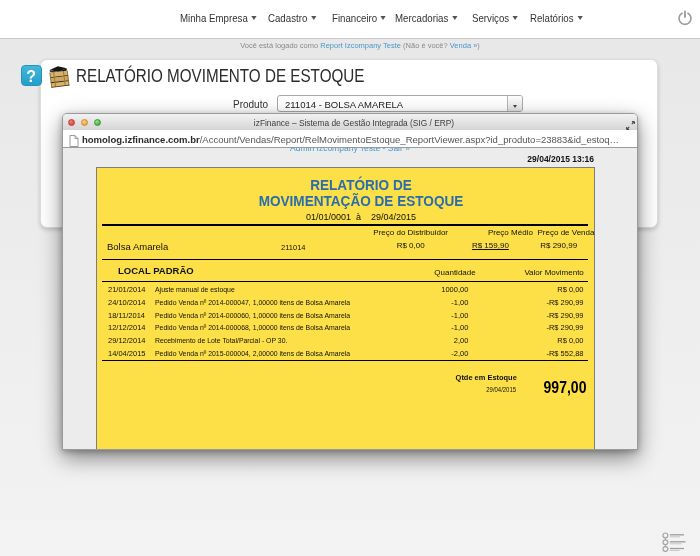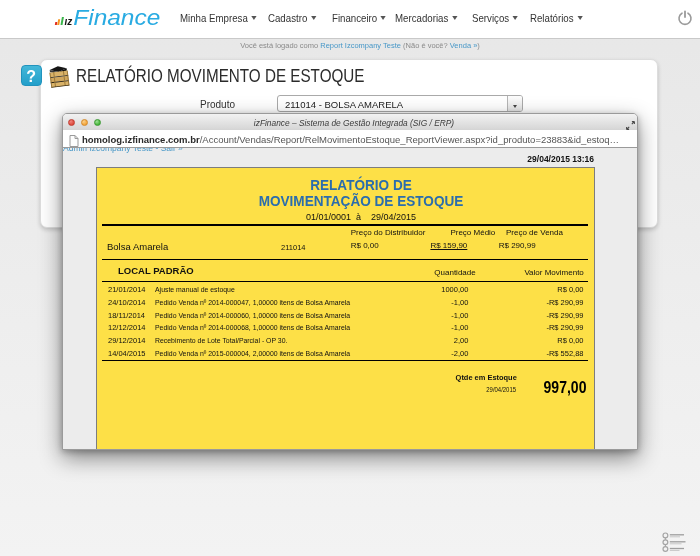--- a/index.html
+++ b/index.html
@@ -33,71 +33,70 @@
   position:absolute; left:20.5px; top:64.5px; width:21.5px; height:21.5px;
   background:linear-gradient(#43b7d8,#239fca); border:1px solid #2193bd; border-radius:4px;
   color:#fff; font-weight:bold; font-size:16px; text-align:center; line-height:21px;
 }
 #stockicon { position:absolute; left:48px; top:64px; }
 #paneltitle {
   position:absolute; left:76px; top:65.5px; font-size:17.5px; color:#2b2b2b;
   white-space:nowrap; transform:scaleX(0.87); transform-origin:left;
   letter-spacing:0px; font-weight:500;
 }
-#prodlabel { position:absolute; left:200px; top:99px; width:68px; font-size:10px; color:#333; }
+#prodlabel { position:absolute; left:200px; top:99px; width:68px; text-align:right; font-size:10px; color:#333; }
 #prodsel {
   position:absolute; left:277px; top:95px; width:246px; height:17px;
   background:#fff; border:1px solid #a9a9a9; border-radius:3px;
 }
 #prodsel .txt { position:absolute; left:7px; top:3px; font-size:9.5px; color:#222; }
 #prodsel .btn { position:absolute; right:0; top:0; width:15px; height:15px; background:linear-gradient(#fdfdfd,#e3e3e3); border-left:1px solid #b5b5b5; border-radius:0 2px 2px 0; }
 #prodsel .btn:after { content:""; position:absolute; left:5px; top:9px; width:0; height:0; border-left:2.8px solid transparent; border-right:2.8px solid transparent; border-top:3.2px solid #444; }
 
 #popup {
   position:absolute; left:62px; top:113px; width:576px; height:337px;
   border-radius:5px 5px 0 0;
   box-shadow:0 8px 22px rgba(0,0,0,0.45), 0 2px 6px rgba(0,0,0,0.25);
   background:#ececec;
   border:1px solid #9a9a9a;
   overflow:hidden;
 }
 #titlebar {
   position:absolute; z-index:3; left:0; top:0; width:100%; height:19px;
   background:linear-gradient(#f2f2f2,#d8d8d8 80%,#cfcfcf);
   border-bottom:1px solid #ababab;
-  font-style:italic;
 }
 .light { position:absolute; top:4.5px; width:7px; height:7px; border-radius:50%; }
 #l1 { left:4.5px;  background:radial-gradient(circle at 35% 30%, #f0837c, #dd4a3c 70%); border:0.5px solid #c03b30;}
 #l2 { left:17.5px; background:radial-gradient(circle at 35% 30%, #fbd089, #f3a439 70%); border:0.5px solid #d3892a;}
 #l3 { left:30.5px; background:radial-gradient(circle at 35% 30%, #9ee097, #44b438 70%); border:0.5px solid #3a9a31;}
 #wintitle { position:absolute; left:4px; top:2.5px; width:100%; text-align:center; font-size:9.5px; color:#3c3c3c; transform:scaleX(0.88); transform-origin:center; }
 #expand { position:absolute; right:1px; top:2.5px; }
 #urlbar {
   position:absolute; z-index:3; left:0; top:16px; width:100%; height:18px;
   background:#fff; border-bottom:1px solid #9a9a9a;
 }
 #docicon { position:absolute; left:6px; top:3px; }
 #urltext { position:absolute; left:19px; top:4px; font-size:9.5px; color:#555; white-space:nowrap; }
 #urltext b { color:#2b2b2b; }
 #popcontent { position:absolute; left:0; top:35px; width:100%; height:302px; background:#ececec; }
-#adminline { position:absolute; left:0; top:-6px; width:100%; font-size:8.5px; color:#4898c8; }
+#adminline { position:absolute; left:0; top:-6px; width:100%; text-align:center; font-size:8.5px; color:#4898c8; }
 #stamp { position:absolute; right:43px; top:5px; font-size:8.5px; font-weight:bold; color:#111; }
 
 #report {
   position:absolute; left:33px; top:17.5px; width:499px; height:284px;
   background:#fde047; border:1px solid #7d7d7d; border-bottom:none;
 }
 #report .inner { position:absolute; left:5px; top:0; width:486px; font-size:0; }
 .rline { position:absolute; left:0; width:486px; background:#000; }
 #rt1 { position:absolute; left:16px; top:9px;  width:486px; text-align:center; font-size:14px; font-weight:bold; color:#2a6dad; transform:scaleX(0.97); transform-origin:center; }
 #rt2 { position:absolute; left:16px; top:25.5px; width:486px; text-align:center; font-size:14px; font-weight:bold; color:#2a6dad; transform:scaleX(0.97); transform-origin:center; }
 #rdates { position:absolute; left:16px; top:44.5px; width:486px; text-align:center; font-size:9px; color:#111; }
 #lineA { top:56px; height:2px; }
-.cc { position:absolute; width:120px; text-align:left; }
+.cc { position:absolute; width:120px; text-align:center; }
 #hdr1 { position:absolute; top:60.5px; width:100%; font-size:8px; color:#111; }
 #val1 { position:absolute; top:73.5px; width:100%; font-size:8px; color:#111; }
 #val1 .name { position:absolute; left:5px; top:0; font-size:9.5px; }
 #val1 .code { position:absolute; left:179px; top:2px; font-size:7.5px; }
 #lineB { top:91.3px; height:1.5px; }
 #local { position:absolute; left:16px; top:97.5px; font-size:9.5px; font-weight:bold; color:#111; }
 #hdr2c { position:absolute; top:100px; left:293px; width:120px; text-align:center; font-size:8px; color:#111; }
 #hdr2v { position:absolute; top:100px; right:4.2px; font-size:8px; color:#111; }
 #lineC { top:113.7px; height:1px; }
 .row { position:absolute; left:0; width:100%; font-size:7.5px; color:#111; }
@@ -109,31 +108,20 @@
 #qlabel { position:absolute; right:71.6px; top:205.8px; font-size:8px; font-weight:bold; color:#111; transform:scaleX(0.93); transform-origin:right; }
 #qdate { position:absolute; right:71.5px; top:218px; font-size:7px; color:#111; transform:scaleX(0.85); transform-origin:right; }
 #qval { position:absolute; right:1.5px; top:210.2px; font-size:16.5px; font-weight:bold; color:#000; transform:scaleX(0.85); transform-origin:right; }
 
 #footicon { position:absolute; left:660px; top:530px; }
 </style>
 </head>
 <body>
 
 <div id="topbar">
-  <div id="logo">
-    <svg width="110" height="30" viewBox="0 0 110 30">
-      <g transform="skewX(-10) translate(4,0)">
-        <rect x="0.5" y="18" width="2" height="3" fill="#e02b20"></rect>
-        <rect x="2.9" y="15.3" width="2" height="5.7" fill="#f7941d"></rect>
-        <rect x="6.2" y="13" width="2" height="8" fill="#39b54a"></rect>
-      </g>
-      <text x="10.4" y="21.2" font-family="Liberation Sans, sans-serif" font-style="italic" font-weight="bold" font-size="10" fill="#141414">ız</text>
-      <text x="19.3" y="21.4" font-family="Liberation Sans, sans-serif" font-style="italic" font-size="21.5" fill="#29abe2" textLength="87" lengthAdjust="spacingAndGlyphs">Finance</text>
-    </svg>
-  </div>
   <div id="nav">
     <span class="item" style="left:180px;">Minha Empresa<span class="caret"></span></span>
       <span class="item" style="left:268px;">Cadastro<span class="caret"></span></span>
       <span class="item" style="left:332px;">Financeiro<span class="caret"></span></span>
       <span class="item" style="left:395px;">Mercadorias<span class="caret"></span></span>
       <span class="item" style="left:472px;">Serviços<span class="caret"></span></span>
       <span class="item" style="left:530px;">Relatórios<span class="caret"></span></span>
   </div>
   <div id="power">
     <svg width="16" height="16" viewBox="0 0 16 16">

